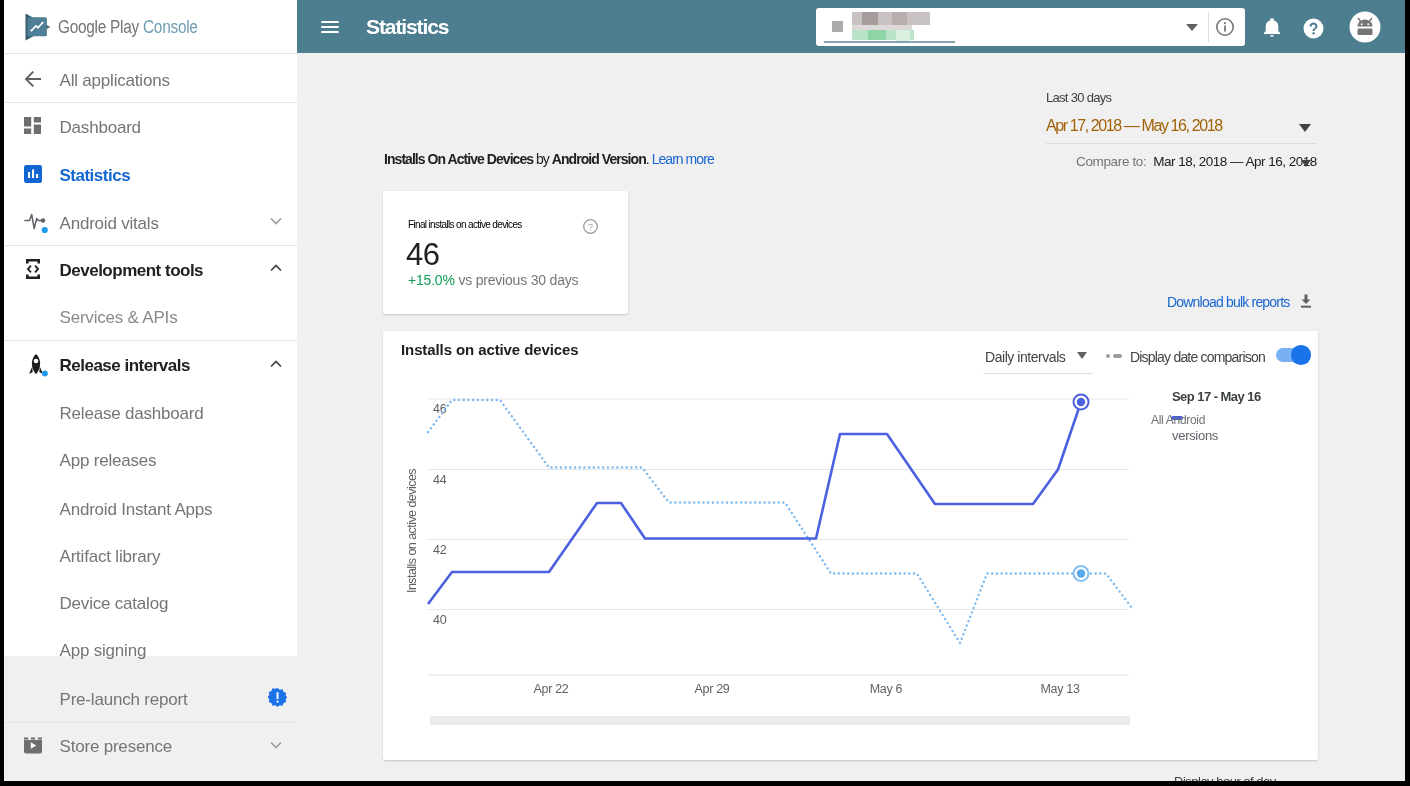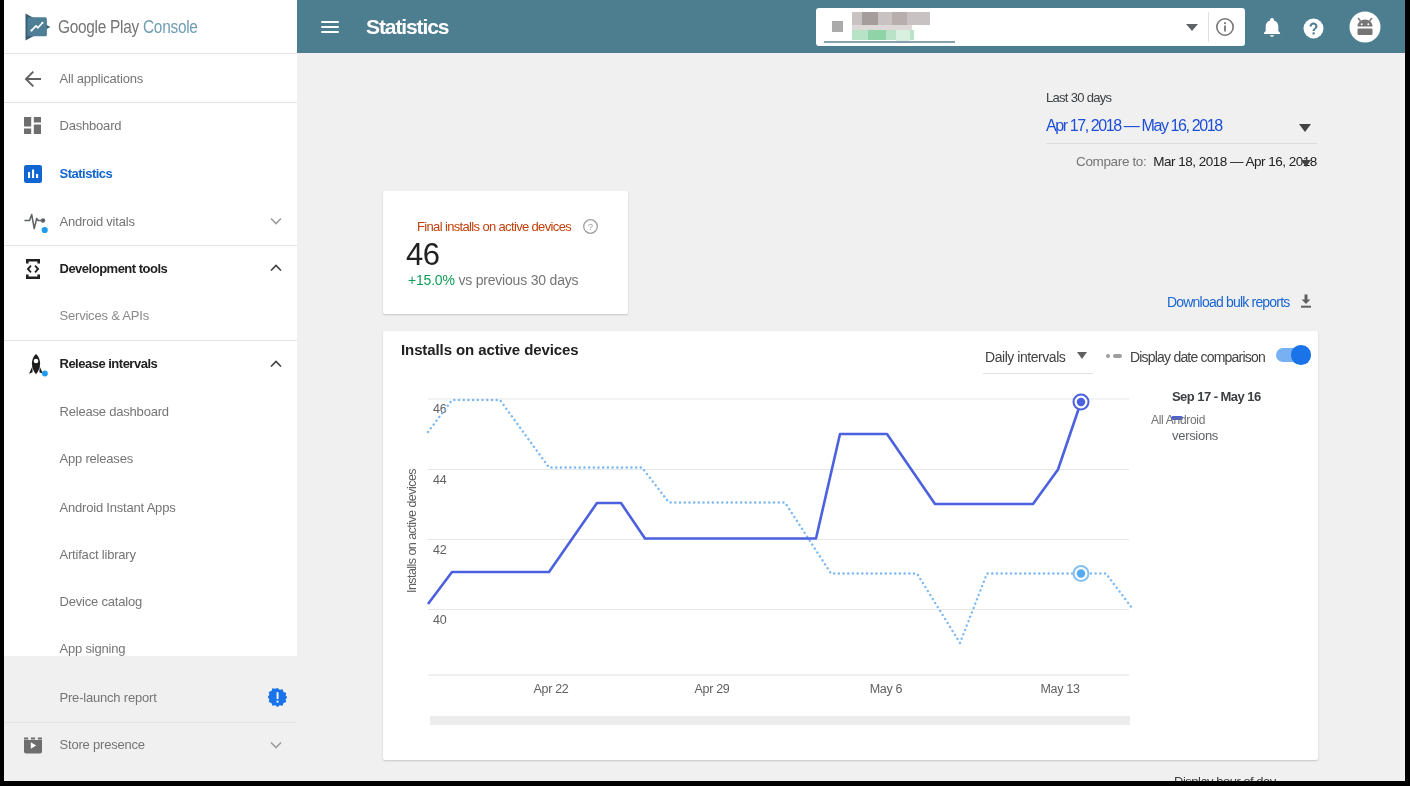--- a/index.html
+++ b/index.html
@@ -11,21 +11,21 @@
 #topbar { position:absolute; left:293px; top:0; width:1108px; height:53px; background:#4d7e8f; }
 #sidebar { position:absolute; left:0; top:0; width:293px; height:656px; background:#fff; }
 .hamb { position:absolute; left:23.5px; width:18px; height:2.2px; background:#fff; border-radius:1px; }
 #title { position:absolute; left:69px; top:15px; color:#fff; font-size:21px; font-weight:bold; letter-spacing:-1.1px; }
 #appsel { position:absolute; left:519px; top:7.5px; width:429px; height:38px; background:#fff; border-radius:3px; }
 .px { position:absolute; }
 #selline { position:absolute; left:8px; top:33px; width:131px; height:2px; background:#87a0ad; }
 .selarr { position:absolute; width:0; height:0; border-left:6px solid transparent; border-right:6px solid transparent; border-top:7px solid #5f6368; }
 #seldiv { position:absolute; left:392px; top:4px; width:1px; height:30px; background:#e0e0e0; }
 
-.srow { position:absolute; left:55.5px; font-size:13px; color:#757575; white-space:nowrap; letter-spacing:-0.2px; }
+.srow { position:absolute; left:55.5px; font-size:17px; color:#757575; white-space:nowrap; letter-spacing:-0.2px; }
 .bold { font-weight:bold; color:#212121; letter-spacing:-0.5px; }
 .sicon { position:absolute; left:20px; }
 .chev { position:absolute; left:266px; }
 .sdiv { position:absolute; left:0; width:293px; height:1px; background:#e4e4e4; }
 
 .btn { position:absolute; left:380px; top:91px; width:159px; height:33px; background:#1266d2; border-radius:2px; box-shadow:0 1px 3px rgba(0,0,0,0.3); color:#fff; font-size:13.5px; font-weight:bold; text-align:center; line-height:33px; letter-spacing:-0.55px; }
 .card { position:absolute; background:#fff; border-radius:2px; box-shadow:0 1px 2px rgba(0,0,0,0.18); }
 .link { color:#1a66d2; }
 .grn { color:#0f9d58; }
 .gry { color:#757575; }
@@ -173,36 +173,37 @@
       <rect x="0" y="0.5" width="4.2" height="2" fill="#6e6e6e"></rect>
         <rect x="6.9" y="0.5" width="4.2" height="2" fill="#6e6e6e"></rect>
         <rect x="13.8" y="0.5" width="4.2" height="2" fill="#6e6e6e"></rect>
       <path d="M6.8 5.2 L12.2 8.5 L6.8 11.8 Z" fill="#fff"></path>
     </svg>
     <div class="srow" style="top:737px">Store presence</div>
     <svg class="chev" style="top:741px" width="12" height="8" viewBox="0 0 12 8">
         <path d="M1 1.5 L6 6.5 L11 1.5" stroke="#9e9e9e" stroke-width="1.7" fill="none"></path>
       </svg>
   </div>
+  <div class="abs" style="left:380px;top:150.5px;font-size:14px;color:#212121;letter-spacing:-0.95px"><b>Installs On Active Devices</b> by <b>Android Version</b>. <span class="link">Learn more</span></div>
 
   <div class="abs" style="left:1042px;top:90px;font-size:13px;color:#3c4043;letter-spacing:-0.7px">Last 30 days</div>
-  <div class="abs" style="left:1042px;top:116.5px;font-size:16px;color:#1d4ed8;letter-spacing:-1.4px">Apr 17, 2018 — May 16, 2018</div>
+  <div class="abs" style="left:1042px;top:116.5px;font-size:16px;color:#a16207;letter-spacing:-1.4px">Apr 17, 2018 — May 16, 2018</div>
   <div class="abs" style="left:1295px;top:123.5px;width:0;height:0;border-left:6.5px solid transparent;border-right:6.5px solid transparent;border-top:8px solid #424242"></div>
   <div class="abs" style="left:1042px;top:143px;width:271px;height:1px;background:#dcdcdc"></div>
   <div class="abs" style="left:1072px;top:154px;font-size:13.5px;color:#757575;letter-spacing:-0.35px">Compare to: &nbsp;<span style="color:#212121;letter-spacing:-0.5px">Mar 18, 2018 — Apr 16, 2018</span></div>
   <div class="abs" style="left:1297px;top:159.5px;width:0;height:0;border-left:5.5px solid transparent;border-right:5.5px solid transparent;border-top:7px solid #424242"></div>
 
   <div class="abs" style="left:1163px;top:294px;font-size:14px;letter-spacing:-0.8px"><span class="link">Download bulk reports</span></div>
   <svg class="abs" style="left:1294px;top:292.5px" width="16" height="16" viewBox="0 0 16 16" fill="#616161">
     <path d="M8 11 L3.6 6.6 L6.5 6.6 L6.5 1.5 L9.5 1.5 L9.5 6.6 L12.4 6.6 Z"></path>
     <rect x="3" y="12.7" width="10" height="2"></rect>
   </svg>
 
   <div class="card" style="left:379px;top:191px;width:245px;height:123px">
-    <div class="abs" style="left:34px;top:28px;font-size:13px;color:#c2410c;letter-spacing:-0.65px">Final installs on active devices</div>
+    <div class="abs" style="left:25px;top:28px;font-size:10px;color:#000000;letter-spacing:-0.65px">Final installs on active devices</div>
     <svg class="abs" style="left:200px;top:28px" width="15" height="15" viewBox="0 0 15 15">
         <circle cx="7.5" cy="7.5" r="6.8" fill="none" stroke="#9e9e9e" stroke-width="1.3"></circle>
         <text x="7.5" y="11" font-size="9.5" fill="#9e9e9e" text-anchor="middle" font-family="Liberation Sans">?</text>
       </svg>
     <div class="abs" style="left:23px;top:46px;font-size:31px;color:#212121;letter-spacing:-0.5px">46</div>
     <div class="abs" style="left:25px;top:81px;font-size:14px;letter-spacing:-0.2px"><span class="grn">+15.0%</span> <span class="gry">vs previous 30 days</span></div>
   </div>
 
   <div class="card" style="left:379px;top:331px;width:935px;height:429px">
     <div class="abs" style="left:18px;top:10px;font-size:15px;font-weight:bold;color:#212121;letter-spacing:-0.1px">Installs on active devices</div>

